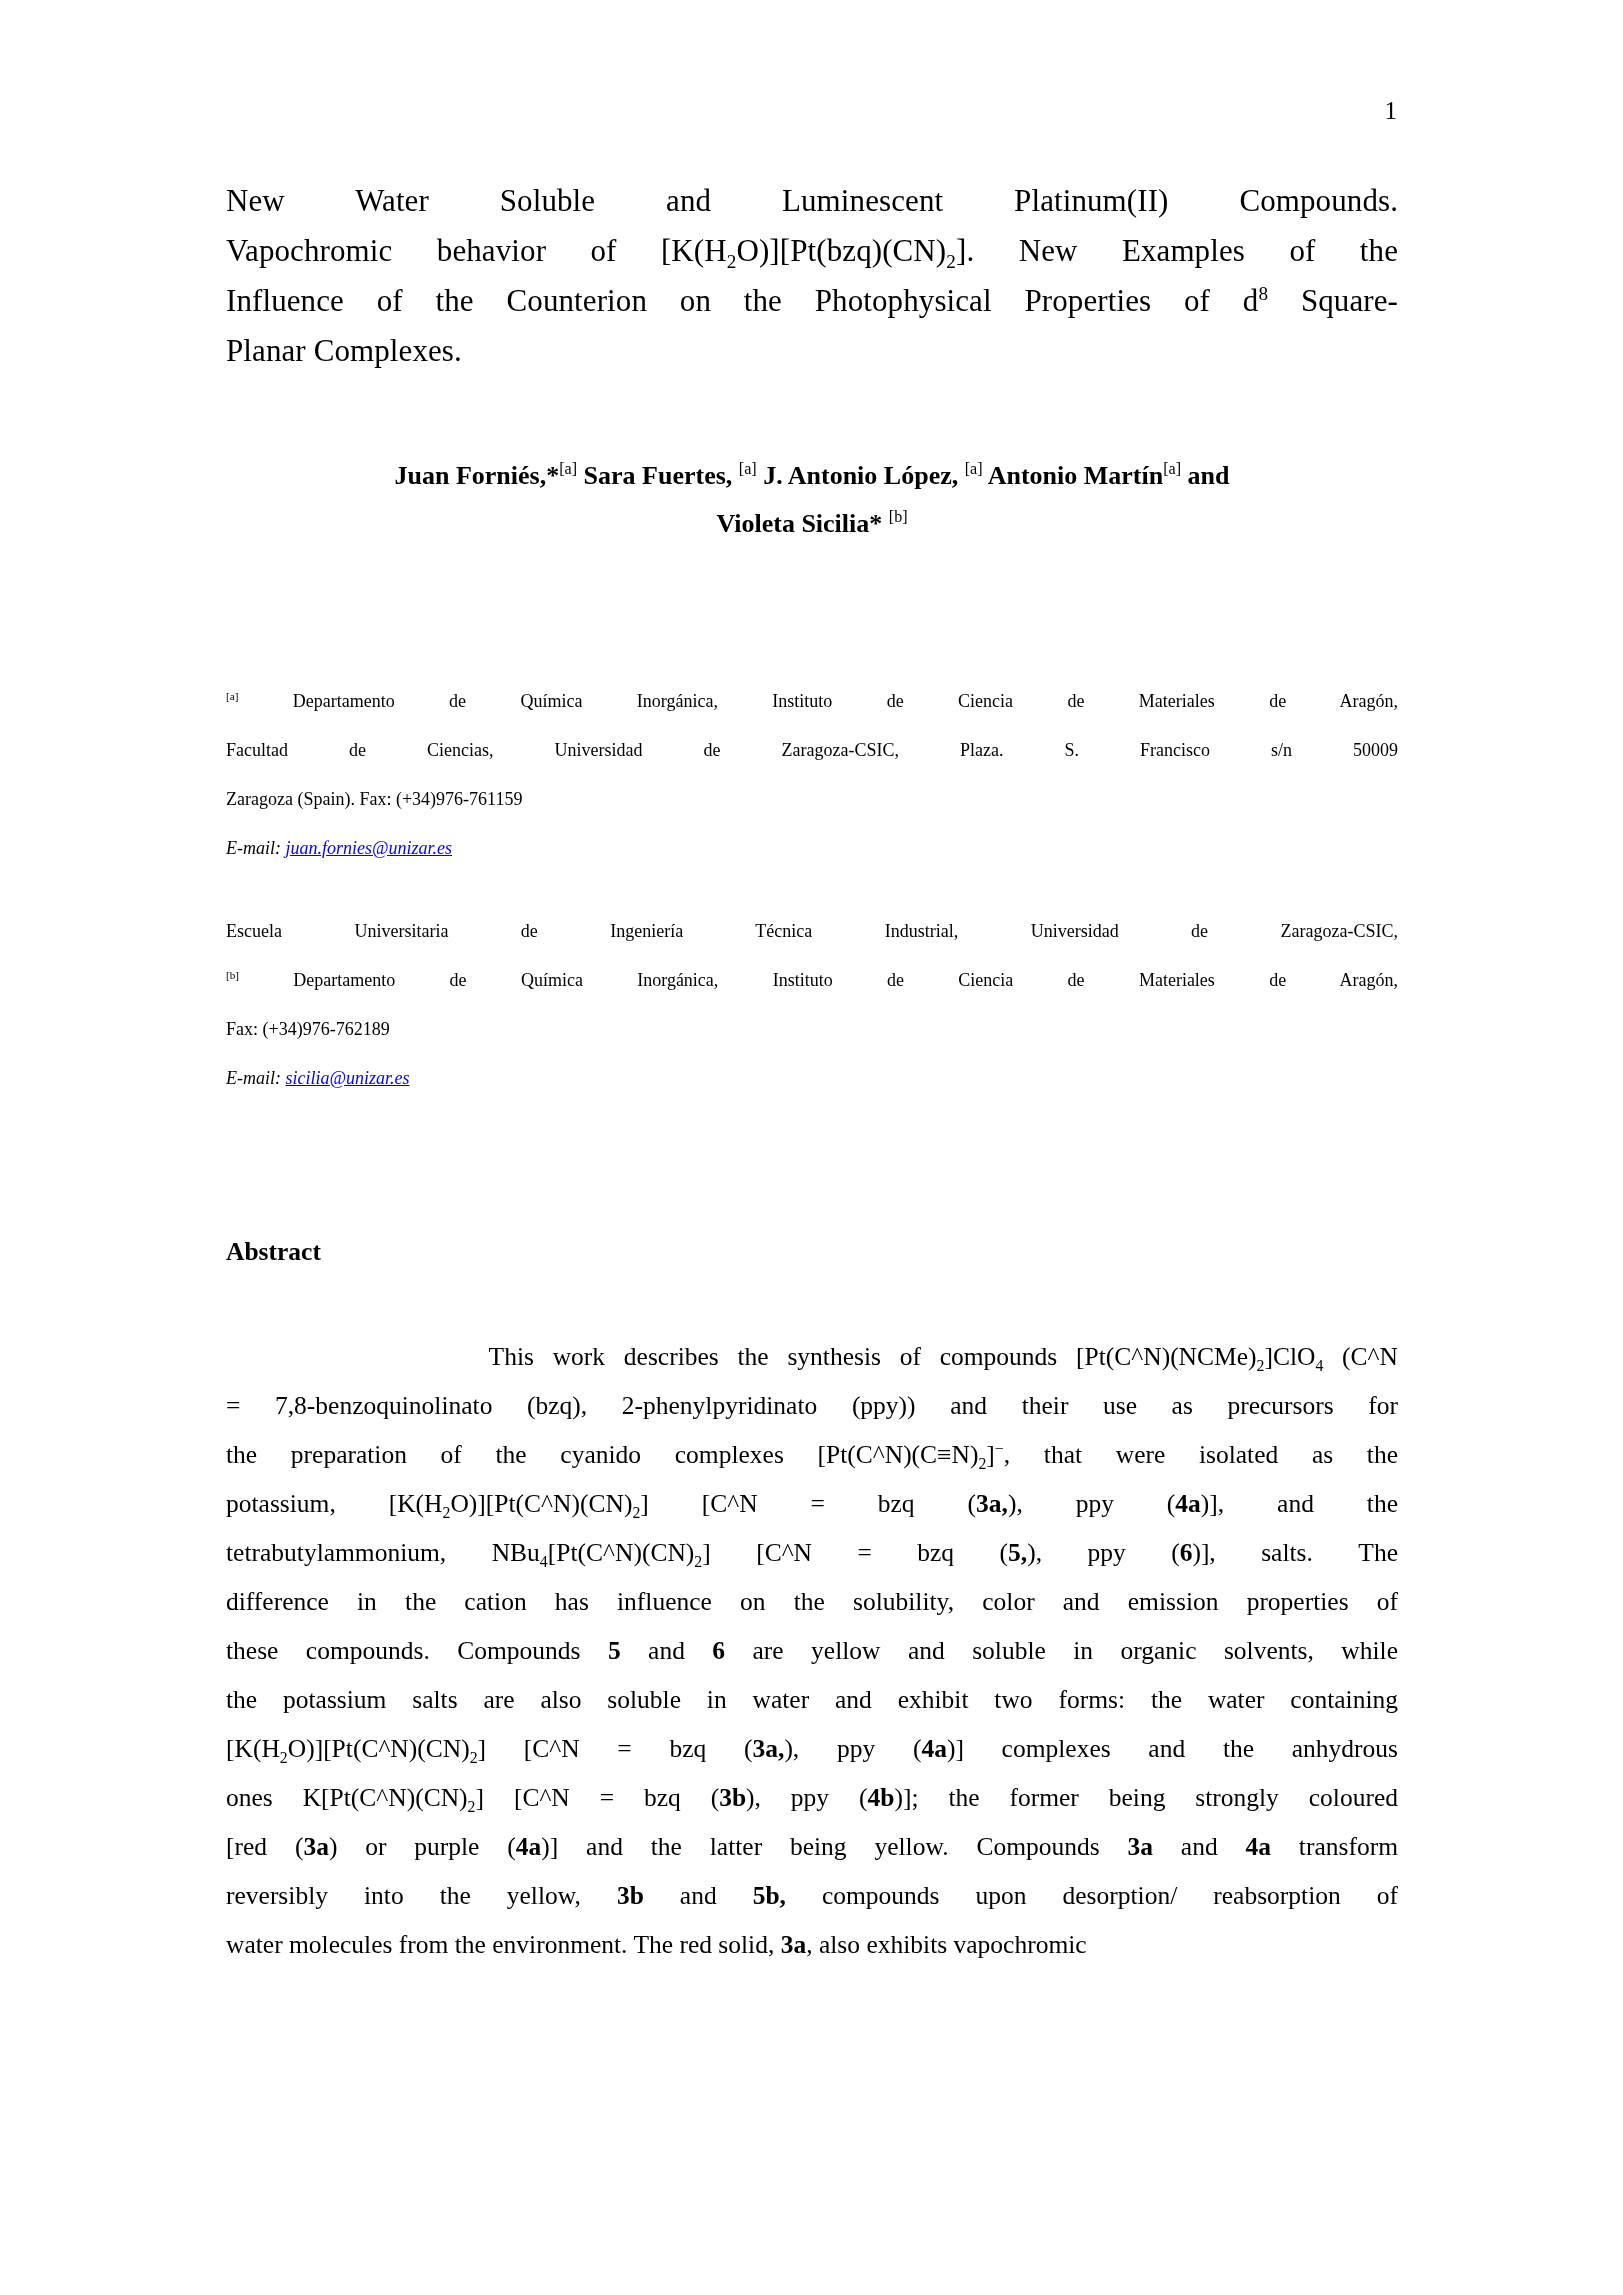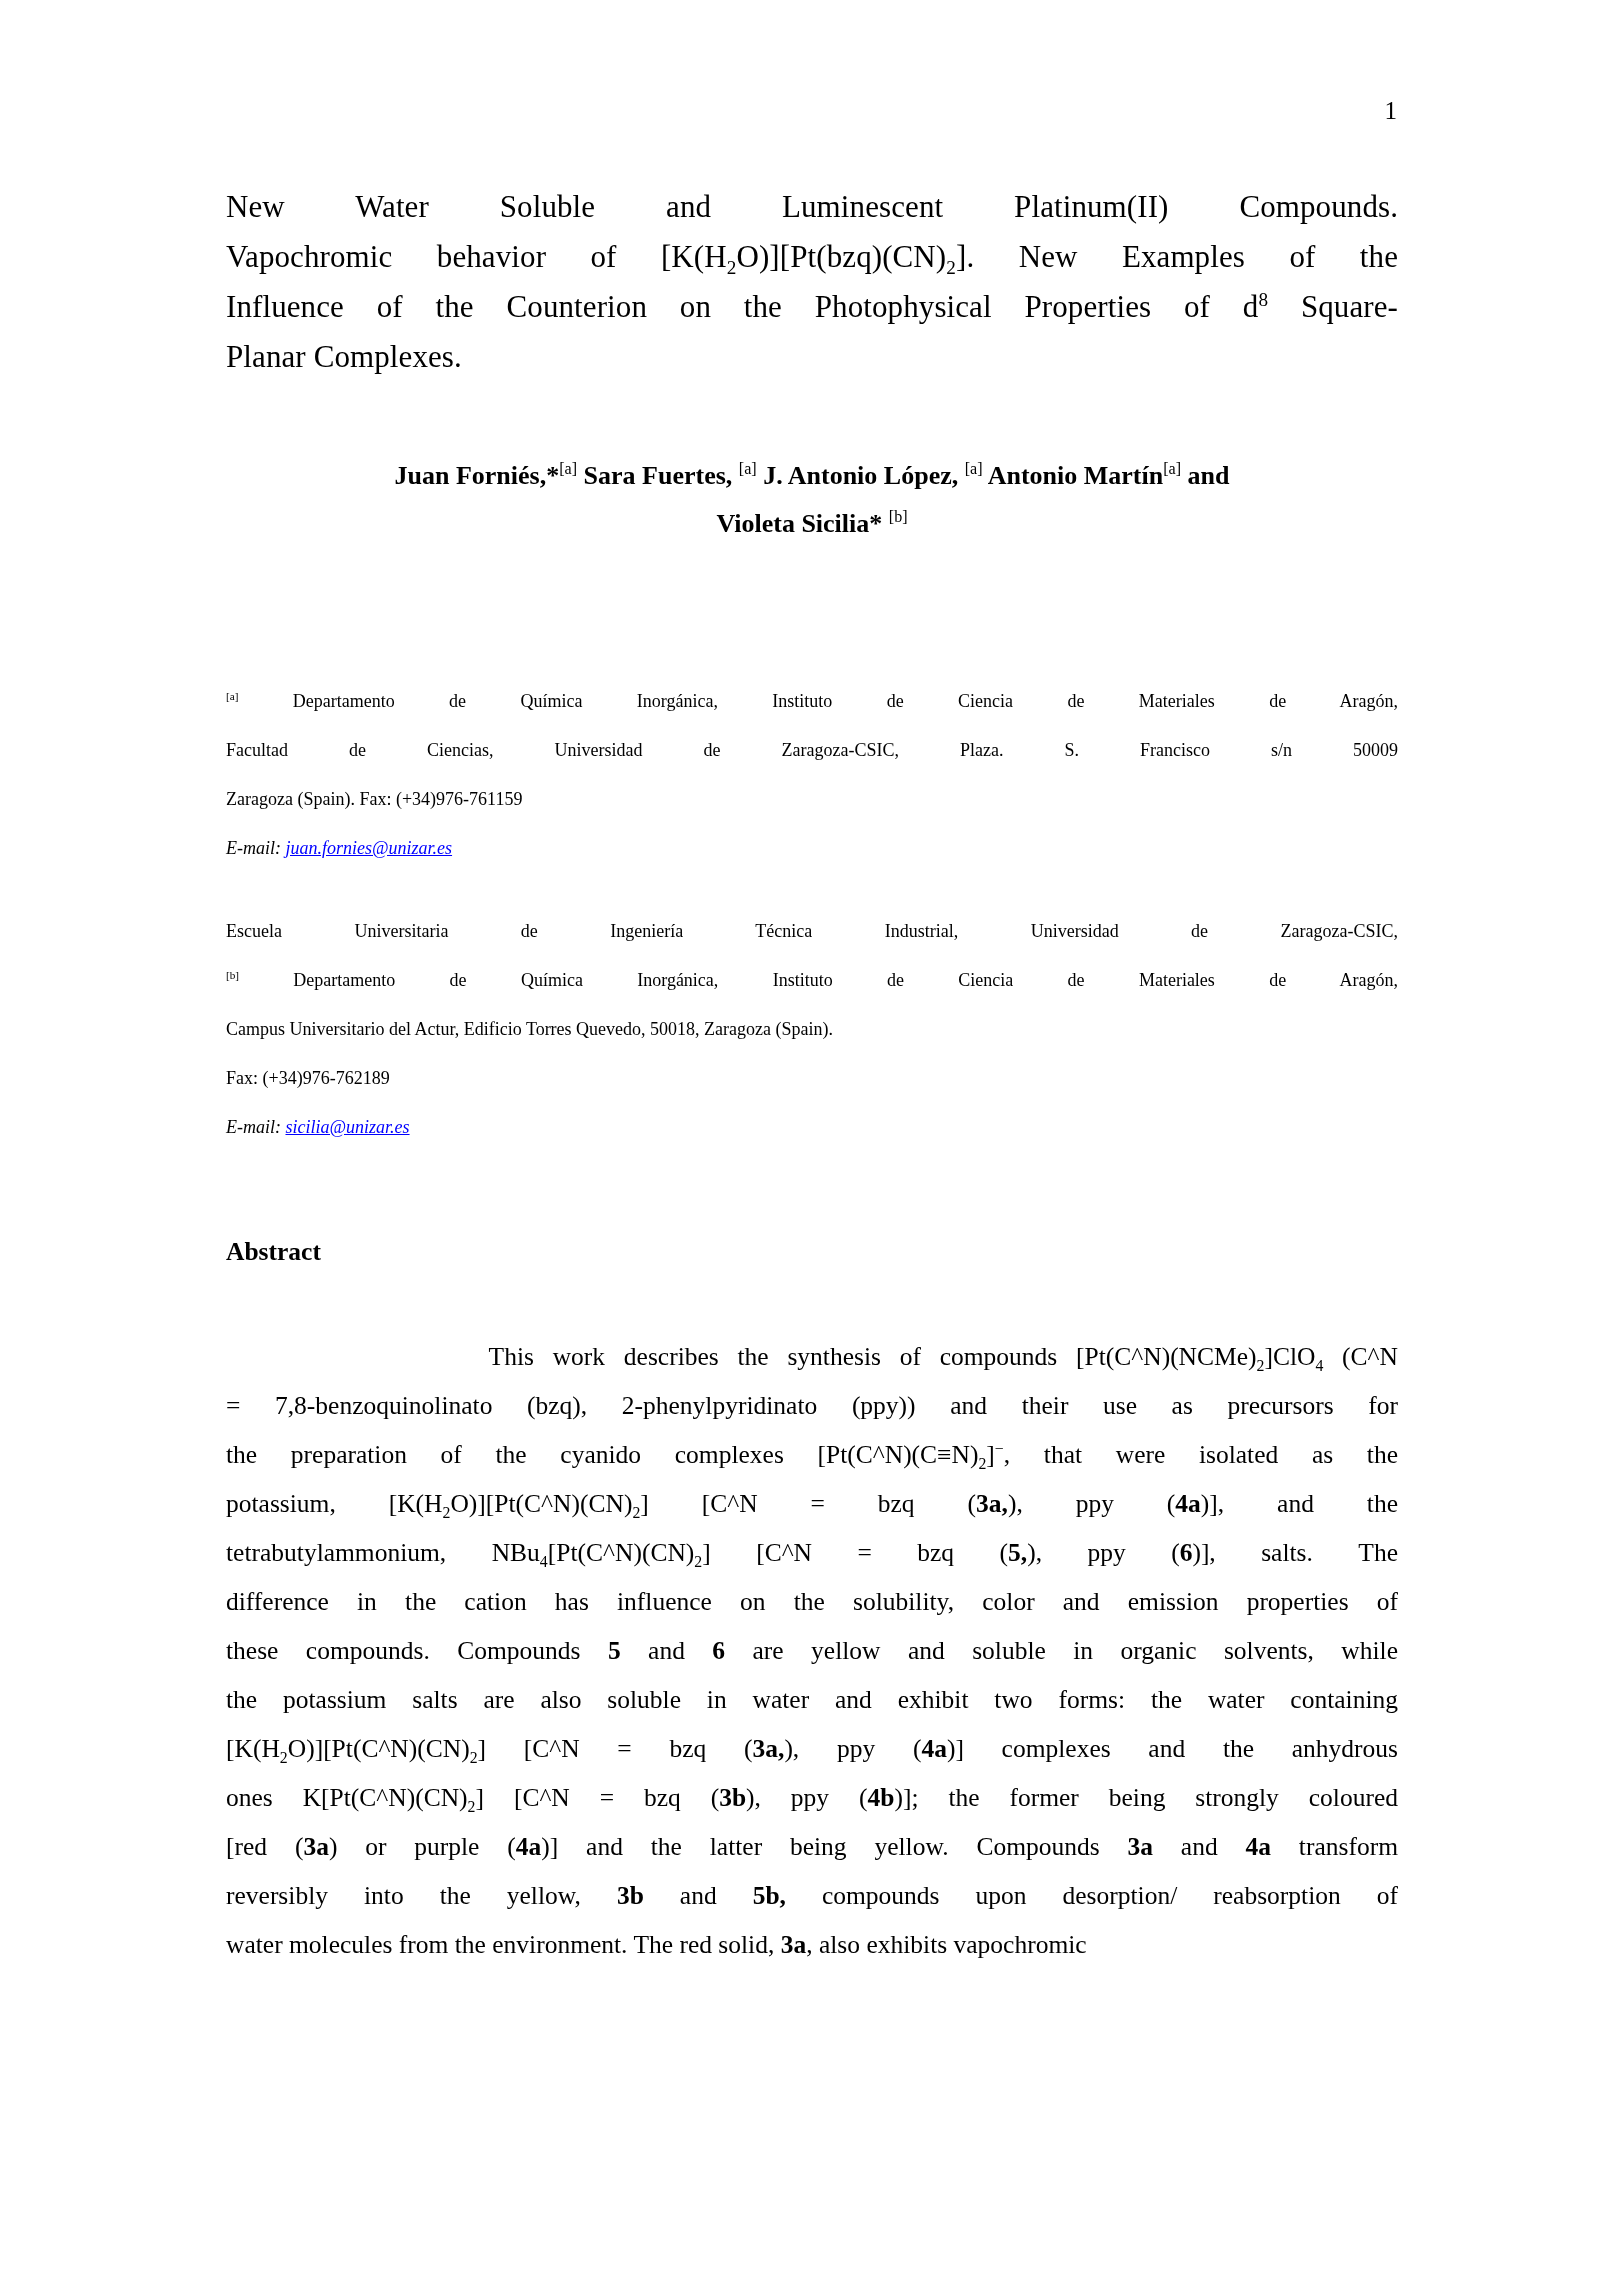--- a/index.html
+++ b/index.html
@@ -25,21 +25,21 @@
     font-size: 25px;
     line-height: 1;
     font-family: "Liberation Serif", "DejaVu Serif", serif;
     text-align: right;
   }
 
   
   .title {
     position: absolute;
     left: 226px;
-    top: 182px;
+    top: 176px;
     width: 1172px;
     font-size: 31px;
     line-height: 50px;
     text-align: justify;
     text-align-last: left;
     letter-spacing: 0.1px;
   }
   .title .ln {
     display: block;
   }
@@ -137,21 +137,20 @@
   <div class="affil affil-a">
     <span class="ln just"><sup>[a]</sup><span> Departamento de Química Inorgánica, Instituto de Ciencia de Materiales de Aragón,</span></span>
     <span class="ln just">Facultad de Ciencias, Universidad de Zaragoza-CSIC, Plaza. S. Francisco s/n 50009</span>
     <span class="ln">Zaragoza (Spain). Fax: (+34)976-761159</span>
     <span class="ln email-line"><span>E-mail: </span><a class="email-link" href="#">juan.fornies@unizar.es</a></span>
   </div>
 
   <div class="affil affil-b">
     <span class="ln just">Escuela Universitaria de Ingeniería Técnica Industrial, Universidad de Zaragoza-CSIC,</span>
     <span class="ln just"><sup>[b]</sup><span> Departamento de Química Inorgánica, Instituto de Ciencia de Materiales de Aragón,</span></span>
-    <span class="ln">Campus Universitario del Actur, Edificio Torres Quevedo, 50018, Zaragoza (Spain).</span>
     <span class="ln">Fax: (+34)976-762189</span>
     <span class="ln email-line"><span>E-mail: </span><a class="email-link" href="#">sicilia@unizar.es</a></span>
   </div>
 
   <div class="abstract-heading">Abstract</div>
 
   <div class="abstract">
     <span class="ln just">&nbsp;&nbsp;&nbsp;&nbsp;&nbsp;&nbsp;&nbsp;&nbsp;&nbsp;&nbsp;&nbsp;&nbsp;&nbsp;&nbsp;This work describes the synthesis of compounds [Pt(C^N)(NCMe)<sub>2</sub>]ClO<sub>4</sub> (C^N</span>
     <span class="ln just">= 7,8-benzoquinolinato (bzq), 2-phenylpyridinato (ppy)) and their use as precursors for</span>
     <span class="ln just">the preparation of the cyanido complexes [Pt(C^N)(C≡N)<sub>2</sub>]<sup>−</sup>, that were isolated as the</span>

